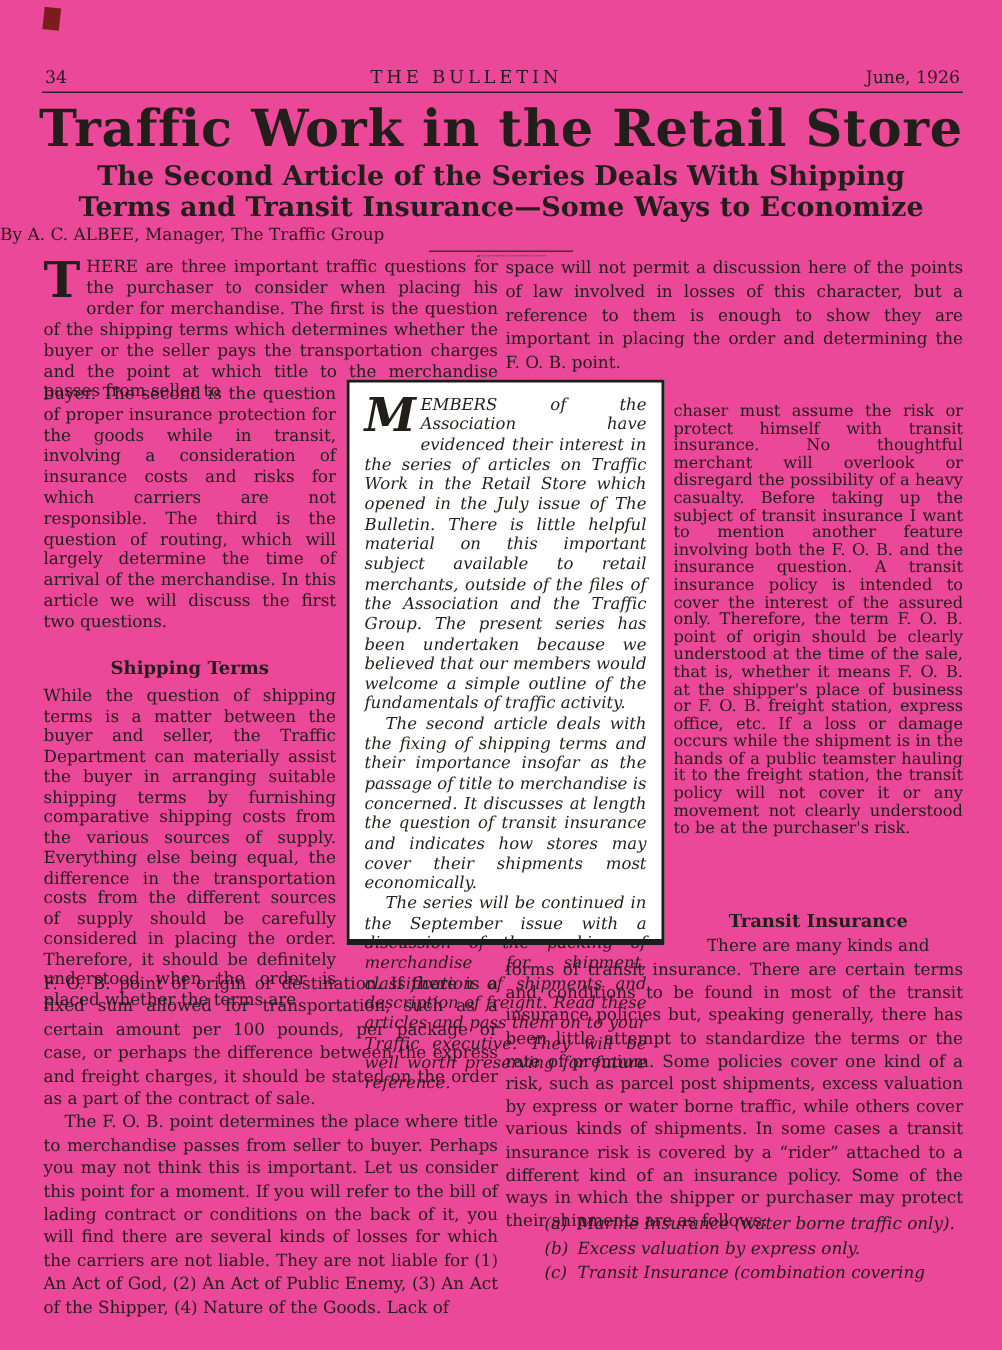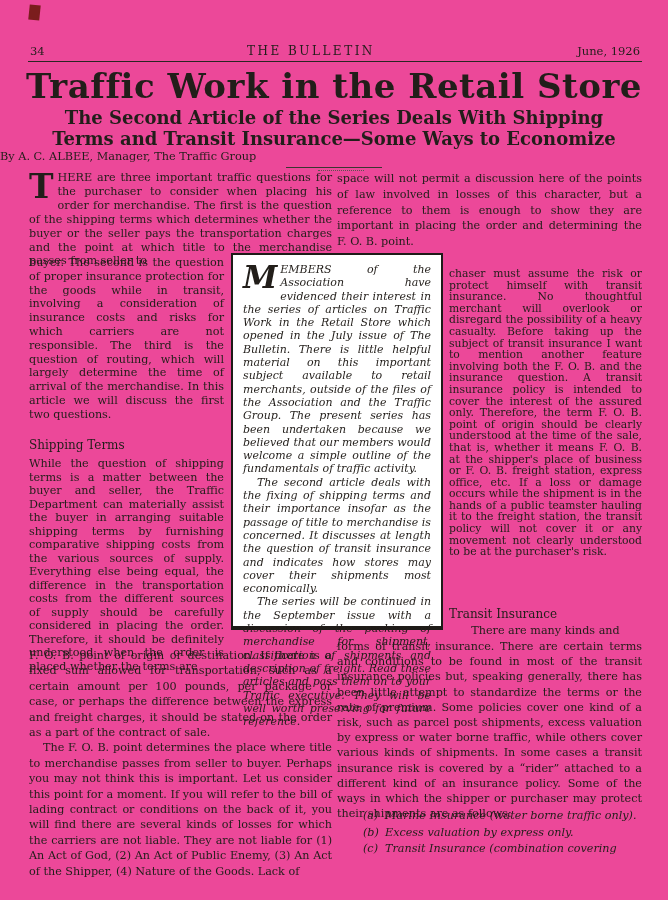--- a/index.html
+++ b/index.html
@@ -15,21 +15,21 @@
         letter-spacing:0.5px;}
   .subtitle{left:0;width:668px;text-align:center;font-size:18px;font-weight:bold;}
   .sub1{top:107px;} .sub2{top:128px;}
   .byline{left:0;top:150px;width:668px;text-align:left;font-size:11.3px;}
   .byline-rule{left:286px;top:167px;width:96px;border-top:1.3px solid #3a3631;}
   .byline-rule2{left:318px;top:170px;width:46px;border-top:1px dotted #5a554f;}
 
   .body-text{font-size:11.2px;text-align:justify;}
   .lt{left:29px;top:171px;width:303px;line-height:13.9px;}
   .ln{left:29px;top:256px;width:195px;line-height:13.8px;}
-  .col-heading{text-align:left;font-weight:normal;font-size:12px;}
+  .col-heading{text-align:center;font-weight:bold;font-size:12px;}
   .h-ship{left:29px;top:438px;width:195px;}
   .ln2{left:29px;top:457px;width:195px;line-height:13.5px;}
   .lb{left:29px;top:648px;width:303px;line-height:15.4px;}
   .rt{left:337px;top:171px;width:305px;line-height:15.8px;}
   .rn{left:449px;top:268px;width:193px;line-height:11.6px;font-size:10.8px;}
   .h-transit{left:449px;top:607px;width:193px;}
   .rn2{left:449px;top:624px;width:193px;line-height:13px;text-align:center;}
   .rb{left:337px;top:639px;width:305px;line-height:15.2px;}
   .rlist{left:337px;top:808px;width:305px;font-style:italic;line-height:15.5px;}
   .rlist .item{position:relative;padding-left:48px;margin-bottom:1px;text-align:left;}

